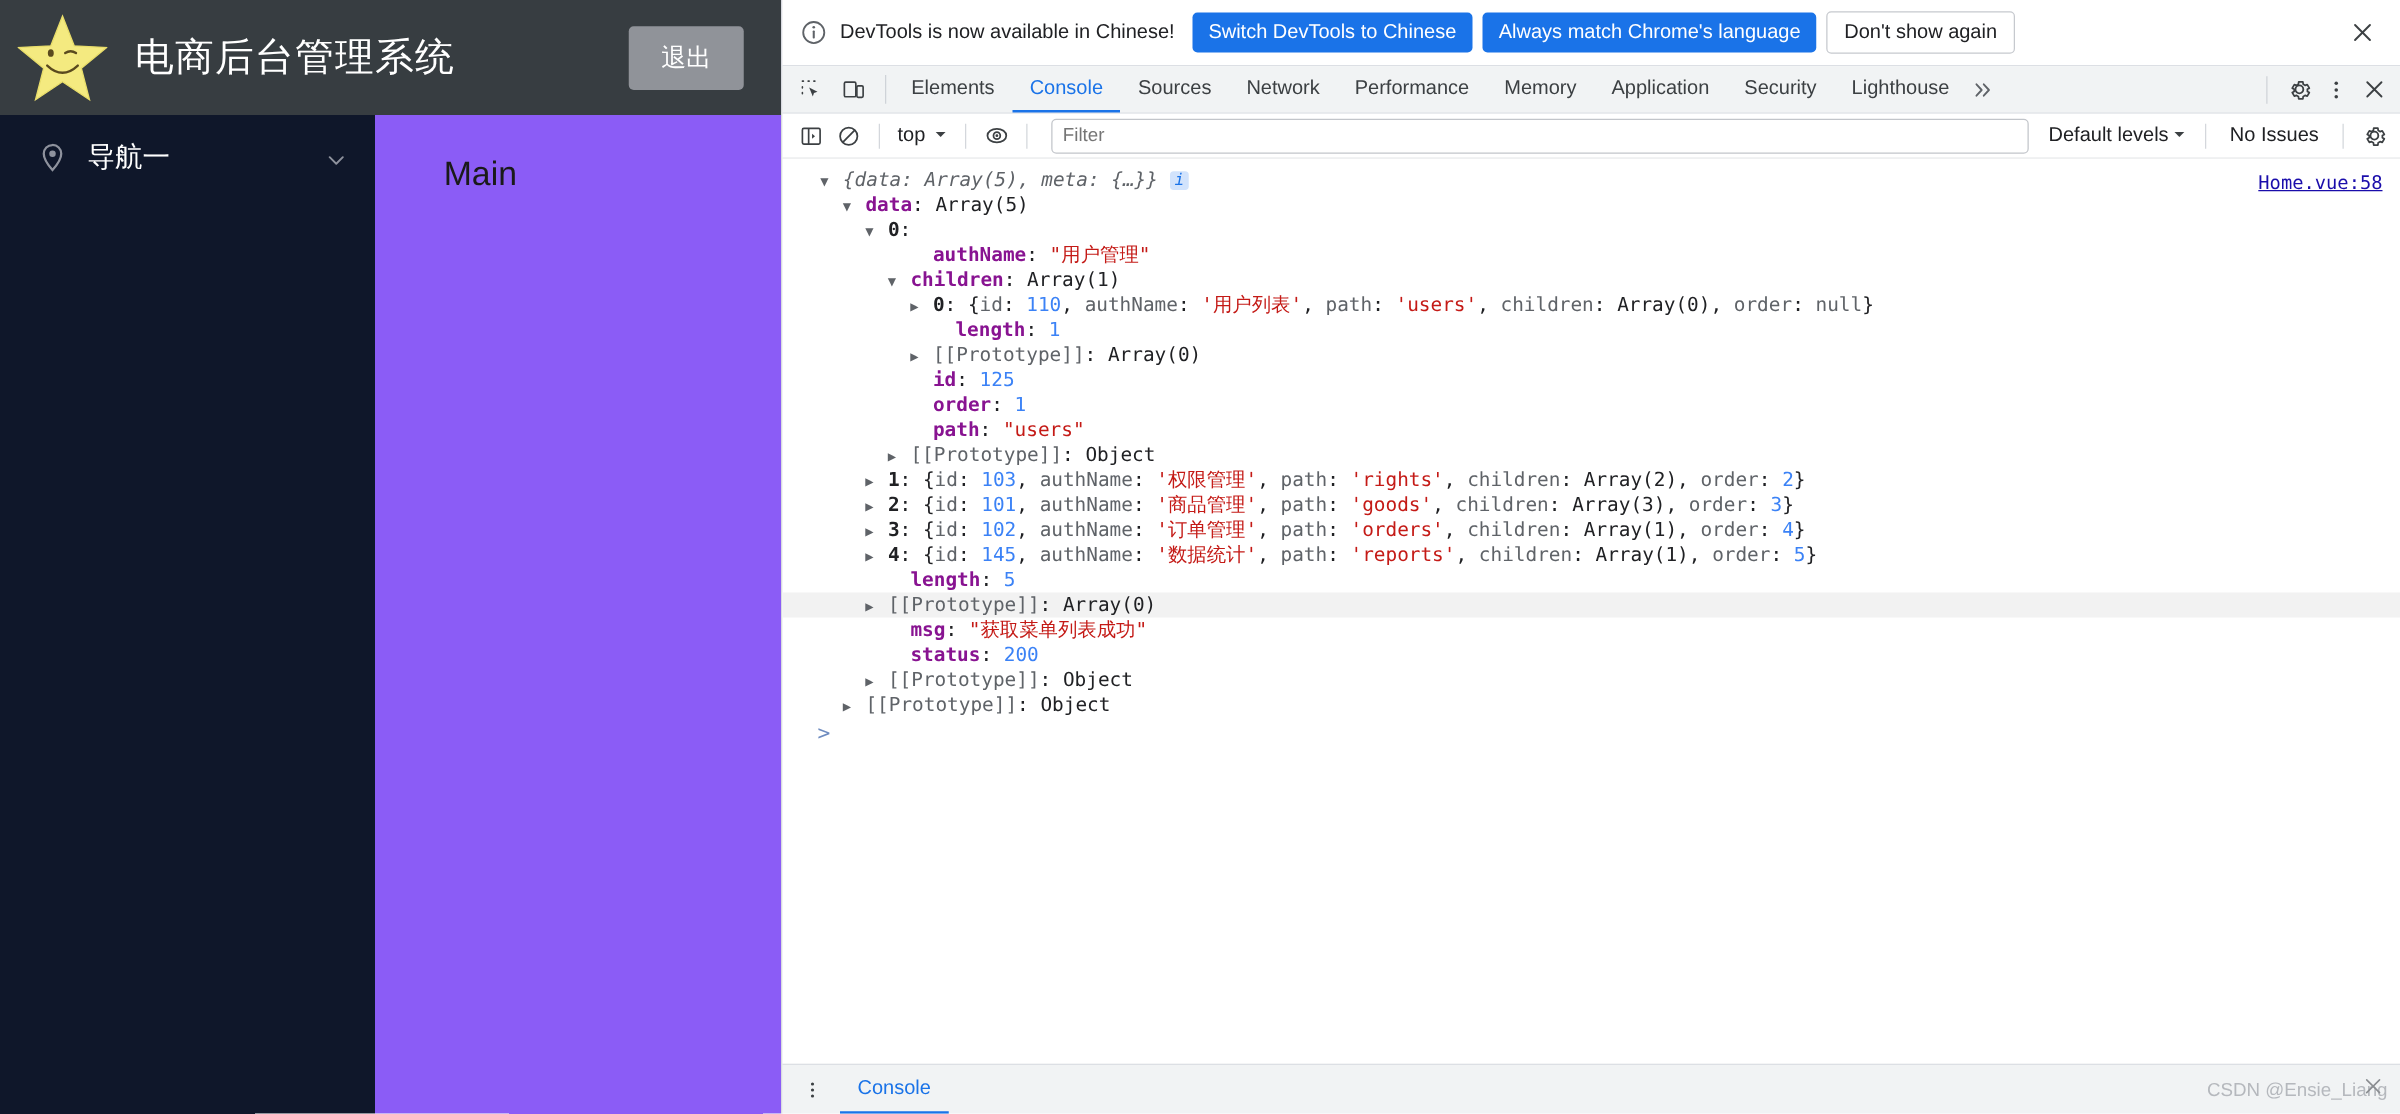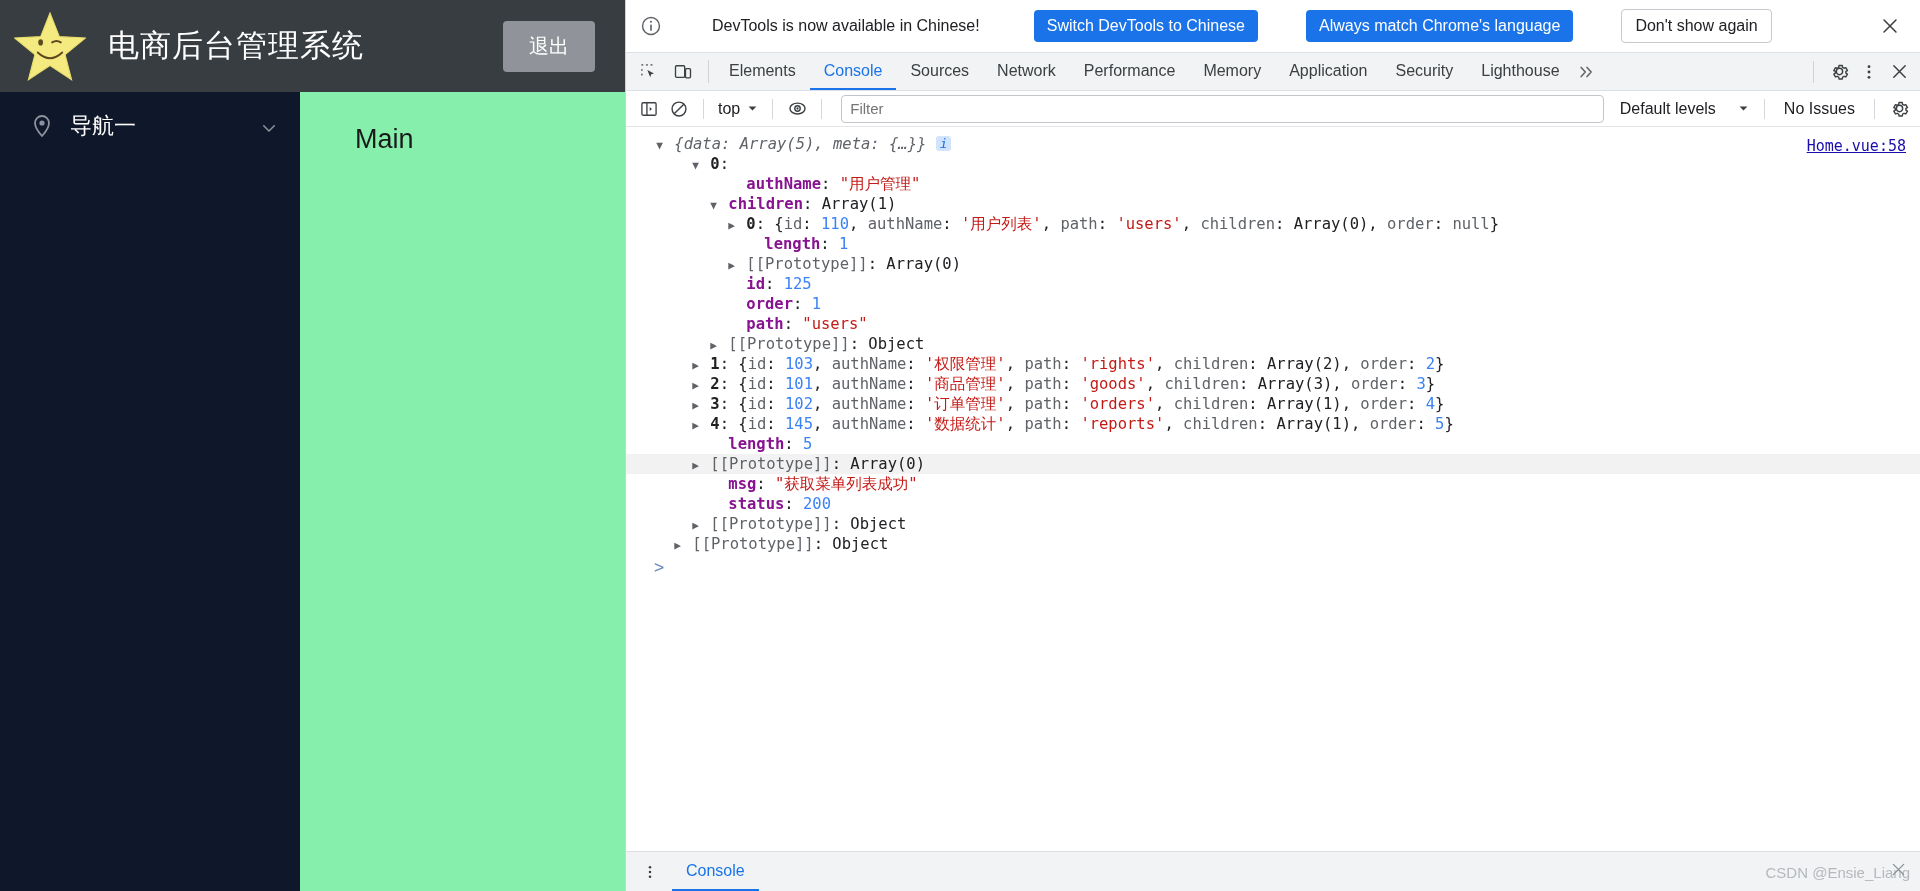--- a/index.html
+++ b/index.html
@@ -62,21 +62,21 @@
     box-sizing: border-box;
     color: #ffffff;
     font-size: 22px;
     cursor: pointer;
   }
   .nav-icon { width: 24px; height: 24px; flex: none; margin-right: 16px; opacity: .75; }
   .nav-label { white-space: nowrap; }
   .nav-chevron { margin-left: auto; width: 18px; height: 18px; opacity: .75; }
   .app-main {
     flex: 1;
-    background: #86efac;
+    background: #8b5cf6;
     padding: 32px 0 0 55px;
     box-sizing: border-box;
   }
   .main-title { font-size: 27px; color: #1a1a1a; }
 
   
   #devtools {
     position: absolute; left: 625px; top: 0;
     width: 1295px; height: 891px;
     background: #ffffff;
@@ -87,21 +87,20 @@
   
   .infobar {
     height: 53px; flex: none;
     background: #ffffff;
     border-bottom: 1px solid #dcdfe4;
     display: flex; align-items: center;
     padding: 0 16px 0 14px;
     font-size: 16px;
     color: #202124;
     box-sizing: border-box;
-    gap: 40px;
   }
   .info-circle {
     width: 22px; height: 22px; flex: none; margin-right: 10px;
   }
   .infobar-text { white-space: nowrap; margin-right: 14px; }
   .btn-blue {
     background: #1a73e8; color: #fff; border: none;
     border-radius: 4px; font-size: 16px;
     padding: 7px 13px; margin-right: 8px;
     font-family: "Liberation Sans", sans-serif;
@@ -162,21 +161,21 @@
   }
   .filter-input {
     flex: 1; height: 22px;
     border: 1px solid #c2c5ca; border-radius: 4px;
     font-size: 15px; padding: 2px 8px;
     font-family: "Liberation Sans", sans-serif;
     color: #202124; outline: none;
     margin: 0 8px;
     min-width: 100px;
   }
-  .levels-select { display: flex; align-items: center; gap: 22px; font-size: 16px; color: #202124; cursor: pointer; padding: 0 4px; white-space: nowrap; }
+  .levels-select { display: flex; align-items: center; gap: 3px; font-size: 16px; color: #202124; cursor: pointer; padding: 0 4px; white-space: nowrap; }
   .no-issues { font-size: 16px; color: #202124; cursor: pointer; padding: 0 8px; white-space: nowrap; }
 
   
   .console-body {
     flex: 1;
     position: relative;
     overflow: hidden;
     background: #ffffff;
     font-family: "DejaVu Sans Mono", monospace;
     font-size: 15.5px;
@@ -417,20 +416,21 @@
           <path d="M19.3 13.9l1.8 1-1.9 3.3-2-.7a7.6 7.6 0 01-1.7 1l-.3 2.1h-3.8l-.3-2.1a7.6 7.6 0 01-1.7-1l-2 .7-1.9-3.3 1.8-1a7.8 7.8 0 010-2l-1.8-1 1.9-3.3 2 .7a7.6 7.6 0 011.7-1l.3-2.1h3.8l.3 2.1a7.6 7.6 0 011.7 1l2-.7 1.9 3.3-1.8 1a7.8 7.8 0 010 2z" fill="none" stroke="#3c4043" stroke-width="1.6" stroke-linejoin="round"></path>
         </svg>
       </span>
     </div>
 
     <div class="console-body">
       <div class="msg-group">
         <a class="src-link">Home.vue:58</a>
         <div id="console-lines">
             <div class="row" style="padding-left: 28px;"><span class="arrow">▼</span> <span class="preview">{data: Array(5), meta: {…}} </span><span class="info-badge">i</span></div>
+            <div class="row" style="padding-left: 46px;"><span class="arrow">▼</span> <span class="k-name">data</span><span class="v-plain">: </span><span class="v-plain">Array(5)</span></div>
             <div class="row" style="padding-left: 64px;"><span class="arrow">▼</span> <span class="k-idx">0</span><span class="v-plain">:</span></div>
             <div class="row" style="padding-left: 100px;"><span class="arrow"> </span> <span class="k-name">authName</span><span class="v-plain">: </span><span class="v-str">"用户管理"</span></div>
             <div class="row" style="padding-left: 82px;"><span class="arrow">▼</span> <span class="k-name">children</span><span class="v-plain">: </span><span class="v-plain">Array(1)</span></div>
             <div class="row" style="padding-left: 100px;"><span class="arrow">▶</span> <span class="k-idx">0</span><span class="v-plain">: {</span><span class="v-grey">id</span><span class="v-plain">: </span><span class="v-num">110</span><span class="v-plain">, </span><span class="v-grey">authName</span><span class="v-plain">: </span><span class="v-str">'用户列表'</span><span class="v-plain">, </span><span class="v-grey">path</span><span class="v-plain">: </span><span class="v-str">'users'</span><span class="v-plain">, </span><span class="v-grey">children</span><span class="v-plain">: </span><span class="v-plain">Array(0)</span><span class="v-plain">, </span><span class="v-grey">order</span><span class="v-plain">: </span><span class="v-null">null</span><span class="v-plain">}</span></div>
             <div class="row" style="padding-left: 118px;"><span class="arrow"> </span> <span class="k-name">length</span><span class="v-plain">: </span><span class="v-num">1</span></div>
             <div class="row" style="padding-left: 100px;"><span class="arrow">▶</span> <span class="v-grey">[[Prototype]]</span><span class="v-plain">: </span><span class="v-plain">Array(0)</span></div>
             <div class="row" style="padding-left: 100px;"><span class="arrow"> </span> <span class="k-name">id</span><span class="v-plain">: </span><span class="v-num">125</span></div>
             <div class="row" style="padding-left: 100px;"><span class="arrow"> </span> <span class="k-name">order</span><span class="v-plain">: </span><span class="v-num">1</span></div>
             <div class="row" style="padding-left: 100px;"><span class="arrow"> </span> <span class="k-name">path</span><span class="v-plain">: </span><span class="v-str">"users"</span></div>
             <div class="row" style="padding-left: 82px;"><span class="arrow">▶</span> <span class="v-grey">[[Prototype]]</span><span class="v-plain">: </span><span class="v-plain">Object</span></div>

